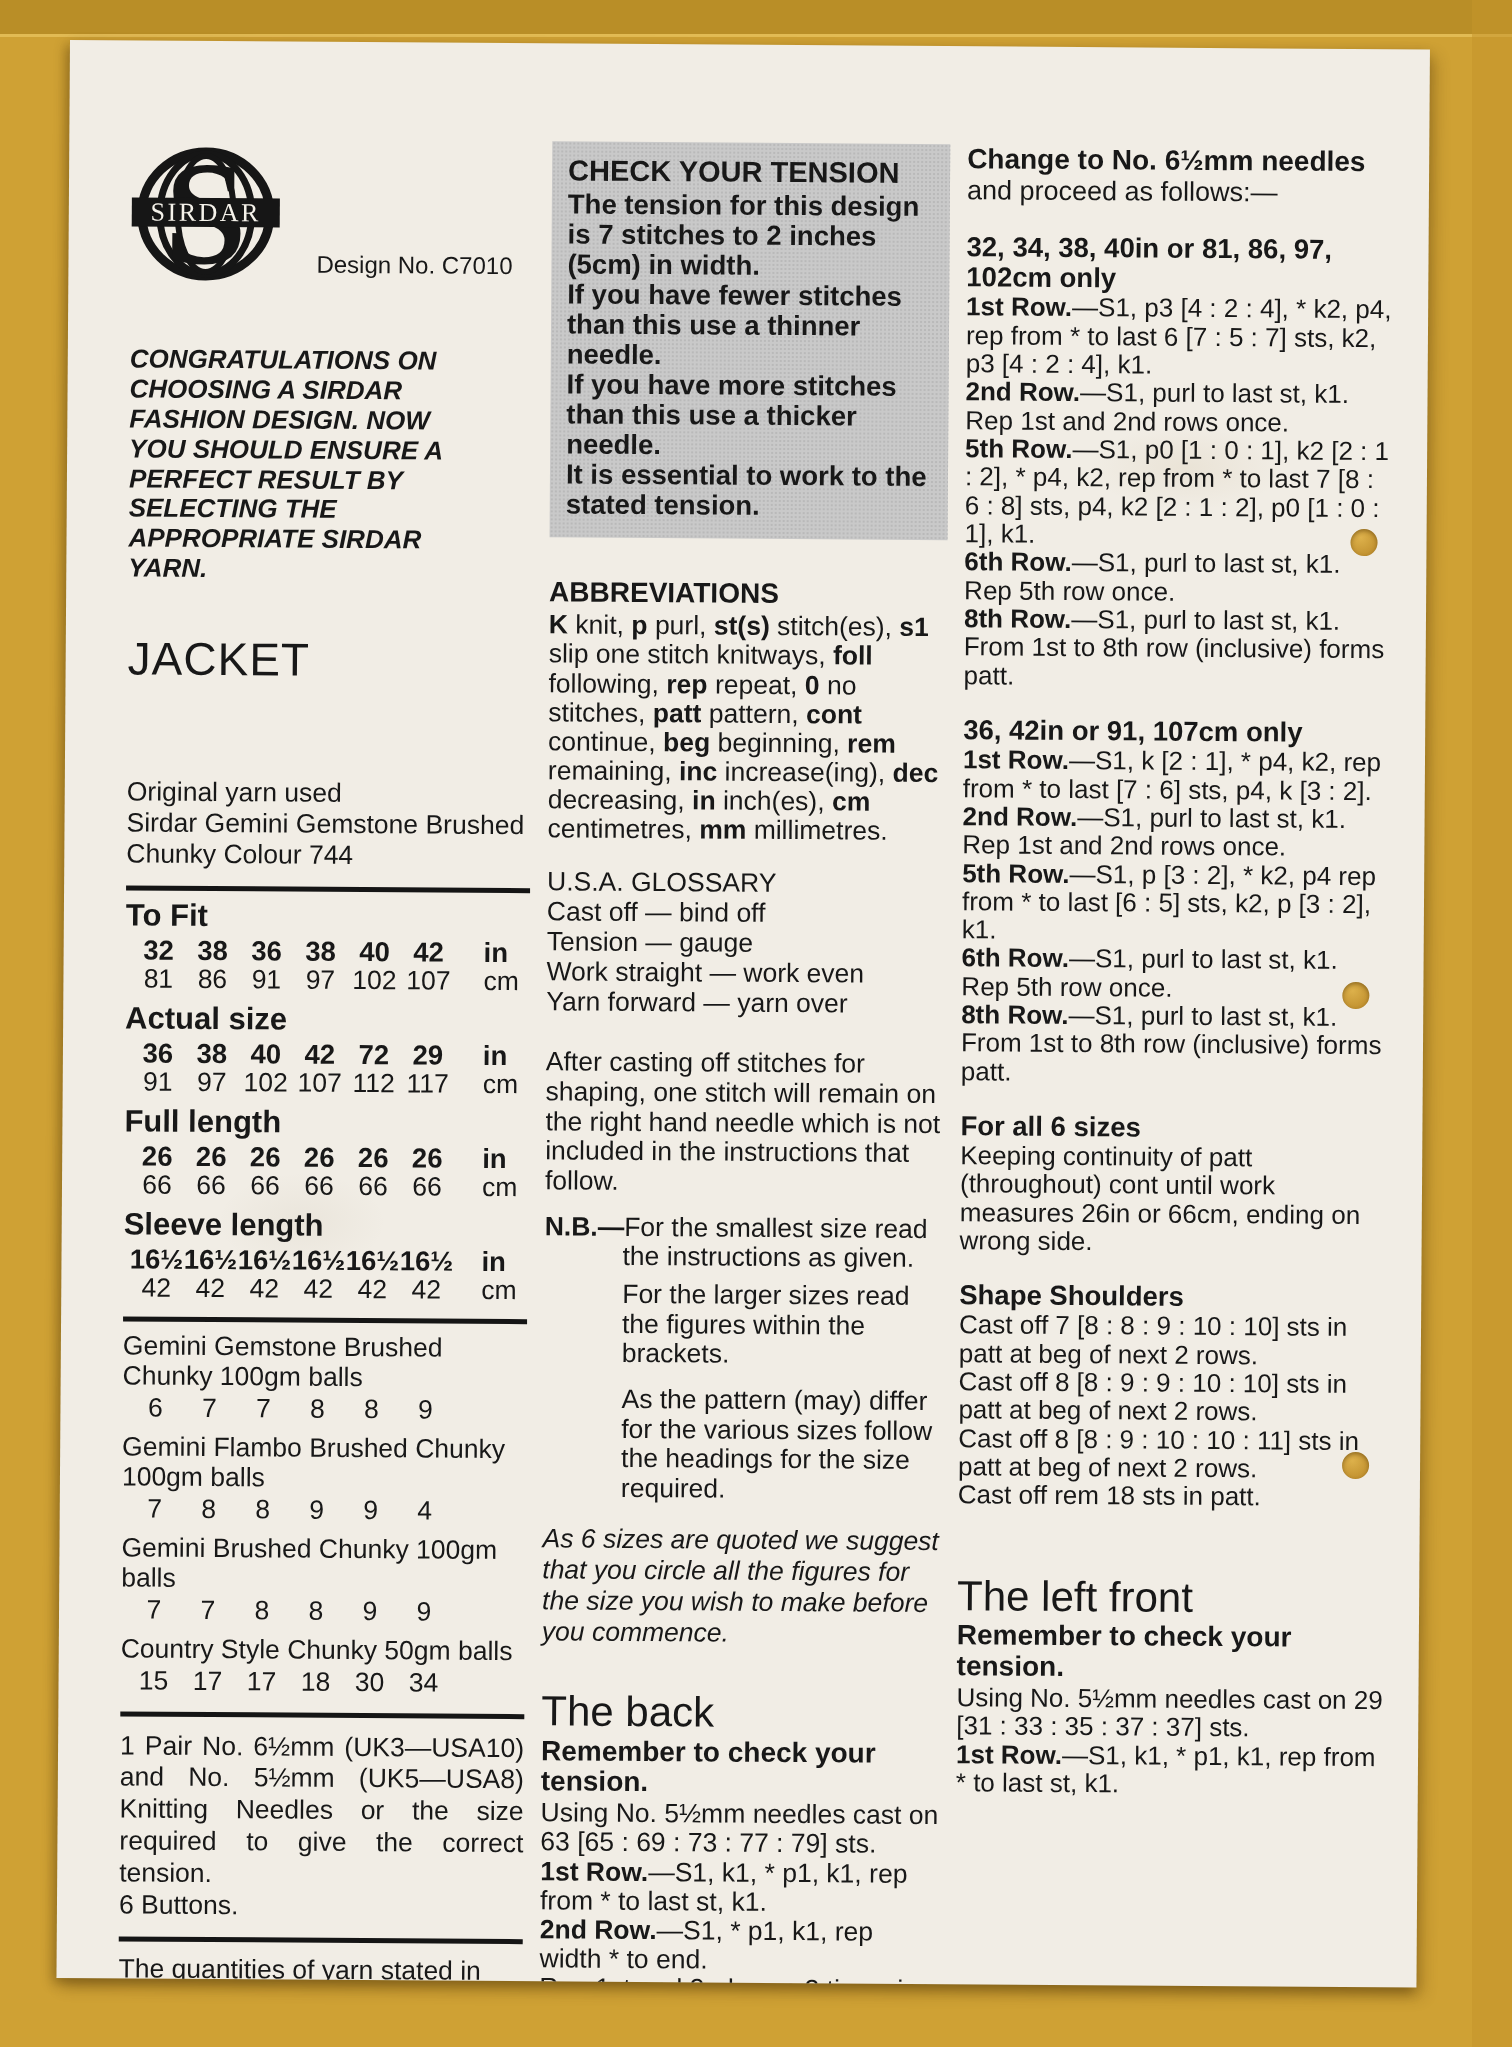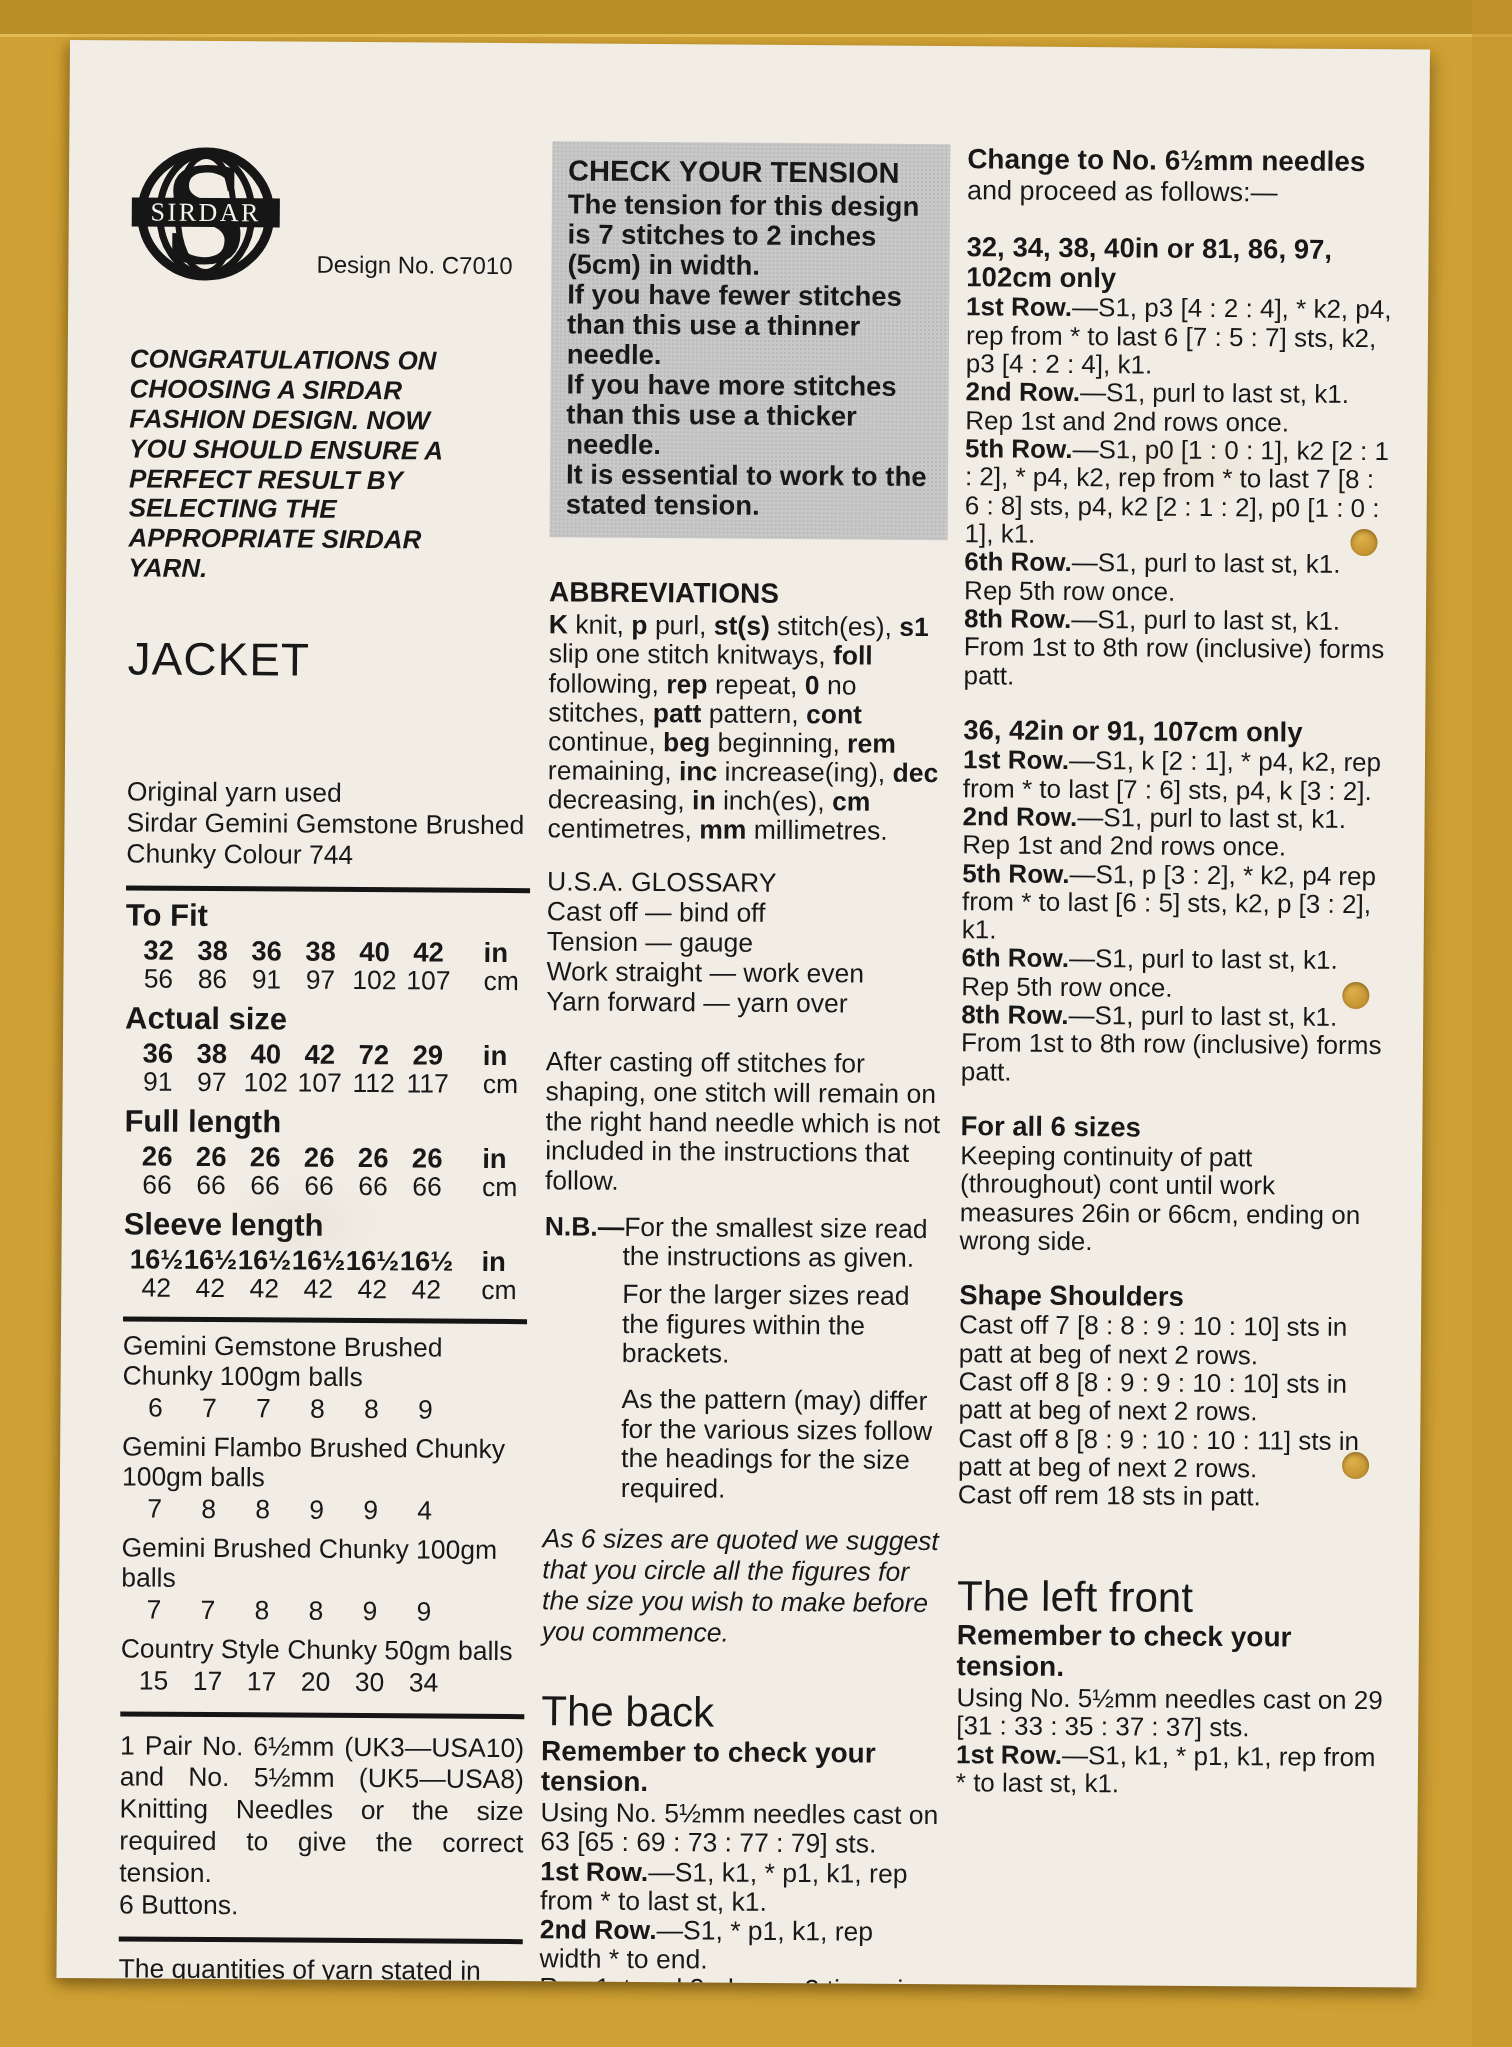--- a/index.html
+++ b/index.html
@@ -151,21 +151,21 @@
         <div class="size-row bold">
             <span class="num">32</span>
             <span class="num">38</span>
             <span class="num">36</span>
             <span class="num">38</span>
             <span class="num">40</span>
             <span class="num">42</span>
             <span class="unit">in</span>
           </div>
         <div class="size-row">
-            <span class="num">56</span>
+            <span class="num">81</span>
             <span class="num">86</span>
             <span class="num">91</span>
             <span class="num">97</span>
             <span class="num">102</span>
             <span class="num">107</span>
             <span class="unit">cm</span>
           </div>
 
         <h3 class="meas-label">Actual size</h3>
         <div class="size-row bold">
@@ -256,21 +256,21 @@
             <span class="num">8</span>
             <span class="num">8</span>
             <span class="num">9</span>
             <span class="num">9</span>
           </div>
         <p class="yarn-name">Country Style Chunky 50gm balls</p>
         <div class="size-row yarn-row">
             <span class="num">15</span>
             <span class="num">17</span>
             <span class="num">17</span>
-            <span class="num">20</span>
+            <span class="num">18</span>
             <span class="num">30</span>
             <span class="num">34</span>
           </div>
       </div>
 
       <div class="rule r3"></div>
 
       <p class="needles">1 Pair No. 6½mm (UK3—USA10) and No. 5½mm (UK5—USA8) Knitting Needles or the size required to give the correct tension.</p>
       <p class="buttons">6 Buttons.</p>
 

